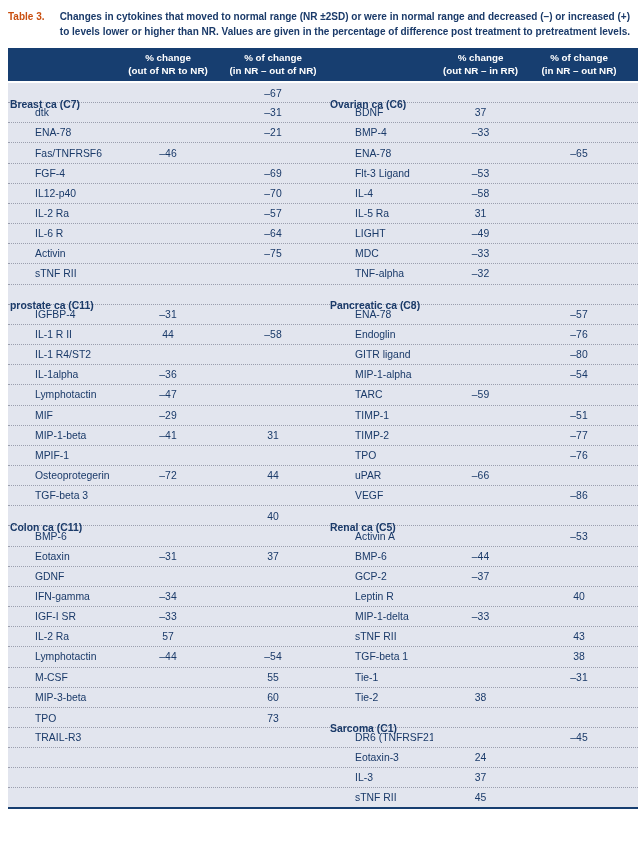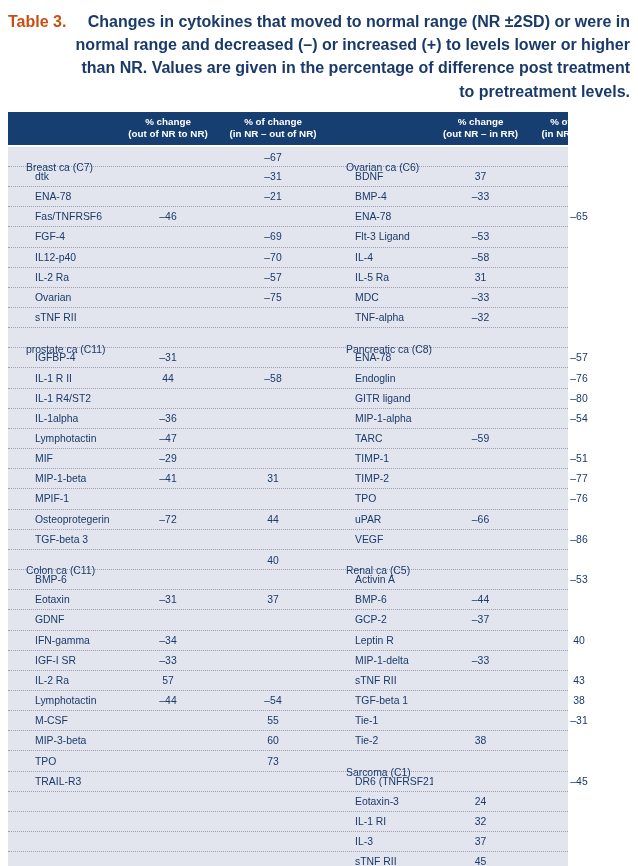--- a/index.html
+++ b/index.html
@@ -5,26 +5,26 @@
   html,body{margin:0;padding:0;background:#ffffff;}
   body{
     width:638px;height:866px;
     font-family:"Liberation Sans","DejaVu Sans",sans-serif;
     color:#1a3a69;
     -webkit-font-smoothing:antialiased;
   }
   .page{padding:8px 8px 0 8px;box-sizing:border-box;}
 
   
-  .caption{display:flex;align-items:flex-start;font-size:16px;font-weight:bold;line-height:1.45;margin:2px 0 9px 0;}
+  .caption{display:flex;align-items:flex-start;font-size:10px;font-weight:bold;line-height:1.45;margin:2px 0 9px 0;}
   .caption .cap-label{color:#c94f10;white-space:nowrap;margin-right:4px;}
   .caption .cap-text{color:#1a3a69;text-align:right;}
 
   
-  .ctable{width:560px;}
+  .ctable{width:630px;}
   .grid6{display:grid;grid-template-columns:110px 100px 110px 105px 95px 102px;}
 
   .thead{
     background:#173e70;color:#ffffff;
     height:33px;align-items:center;
     margin-bottom:2px;
   }
   .th{font-size:9.8px;font-weight:bold;text-align:center;line-height:1.28;}
   .th .l1,.th .l2{display:block;}
 
@@ -32,21 +32,21 @@
   .trow{
     height:20.16px;
     background:#e2e5ee;
     align-items:center;
     border-bottom:1px dotted #9b9fae;
     box-sizing:border-box;
   }
   .trow:last-child{border-bottom:2px solid #173e70;}
   .cell{font-size:10.4px;overflow:hidden;white-space:nowrap;}
   .cell.label{padding-left:27px;}
-  .cell.label.section{padding-left:18px;font-weight:normal;margin-top:21px;}
+  .cell.label.section{padding-left:2px;font-weight:bold;margin-top:21px;}
   .cell.num{text-align:center;font-weight:normal;}
 </style>
 </head>
 <body>
 
 <div class="page">
 
   <div class="caption">
     <span class="cap-label">Table 3.</span>
     <span class="cap-text">Changes in cytokines that moved to normal range (NR ±2SD) or were in normal range and decreased (–) or increased (+) to levels lower or higher than NR. Values are given in the percentage of difference post treatment to pretreatment levels.</span>
@@ -132,23 +132,31 @@
 
   <div class="trow grid6">
     <div class="cell label">IL-2 Ra</div>
     <div class="cell num"></div>
     <div class="cell num">–57</div>
     <div class="cell label">IL-5 Ra</div>
     <div class="cell num">31</div>
     <div class="cell num"></div>
   </div>
 
-
-  <div class="trow grid6">
-    <div class="cell label">Ovarian</div>
+  <div class="trow grid6">
+    <div class="cell label">IL-6 R</div>
+    <div class="cell num"></div>
+    <div class="cell num">–64</div>
+    <div class="cell label">LIGHT</div>
+    <div class="cell num">–49</div>
+    <div class="cell num"></div>
+  </div>
+
+  <div class="trow grid6">
+    <div class="cell label">Activin</div>
     <div class="cell num"></div>
     <div class="cell num">–75</div>
     <div class="cell label">MDC</div>
     <div class="cell num">–33</div>
     <div class="cell num"></div>
   </div>
 
   <div class="trow grid6">
     <div class="cell label">sTNF RII</div>
     <div class="cell num"></div>
@@ -367,28 +375,20 @@
 
   <div class="trow grid6">
     <div class="cell label"></div>
     <div class="cell num"></div>
     <div class="cell num"></div>
     <div class="cell label">Eotaxin-3</div>
     <div class="cell num">24</div>
     <div class="cell num"></div>
   </div>
 
-  <div class="trow grid6">
-    <div class="cell label"></div>
-    <div class="cell num"></div>
-    <div class="cell num"></div>
-    <div class="cell label">IL-1 RI</div>
-    <div class="cell num">32</div>
-    <div class="cell num"></div>
-  </div>
 
   <div class="trow grid6">
     <div class="cell label"></div>
     <div class="cell num"></div>
     <div class="cell num"></div>
     <div class="cell label">IL-3</div>
     <div class="cell num">37</div>
     <div class="cell num"></div>
   </div>
 

